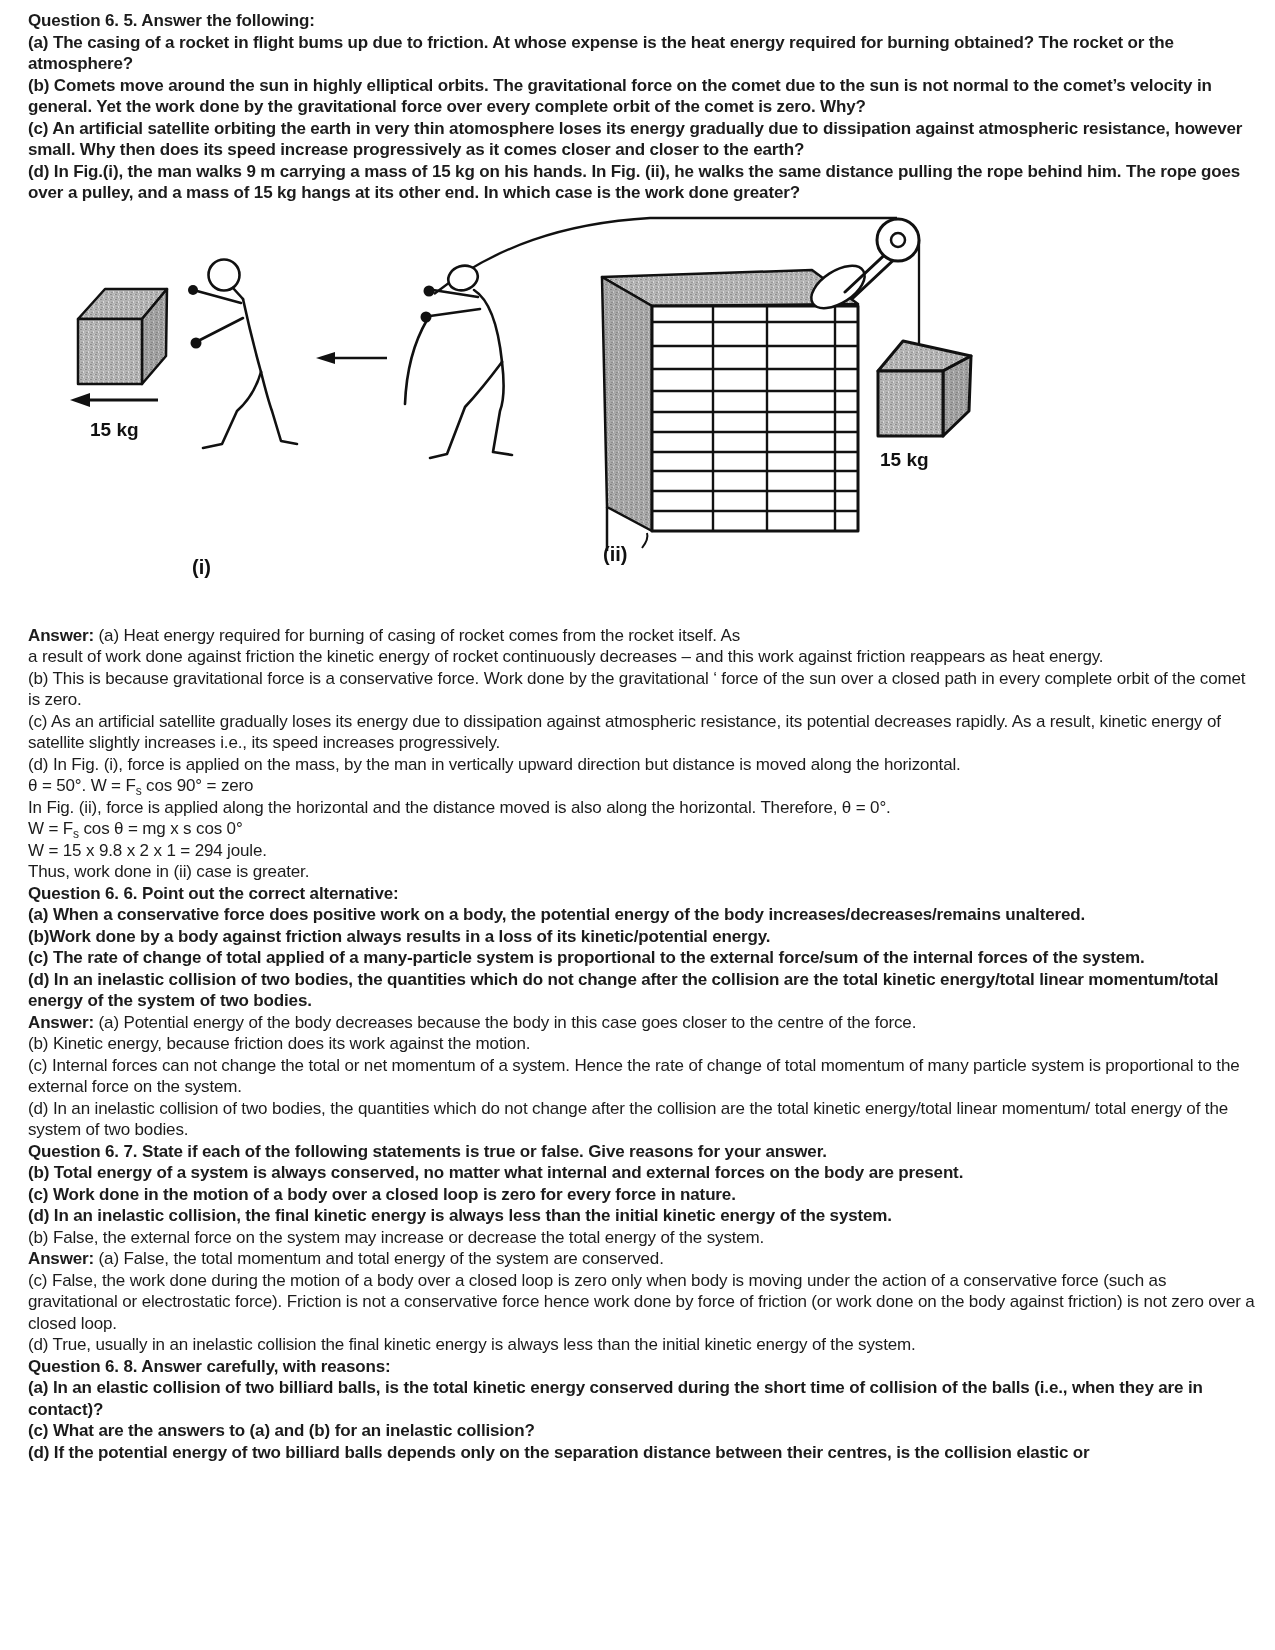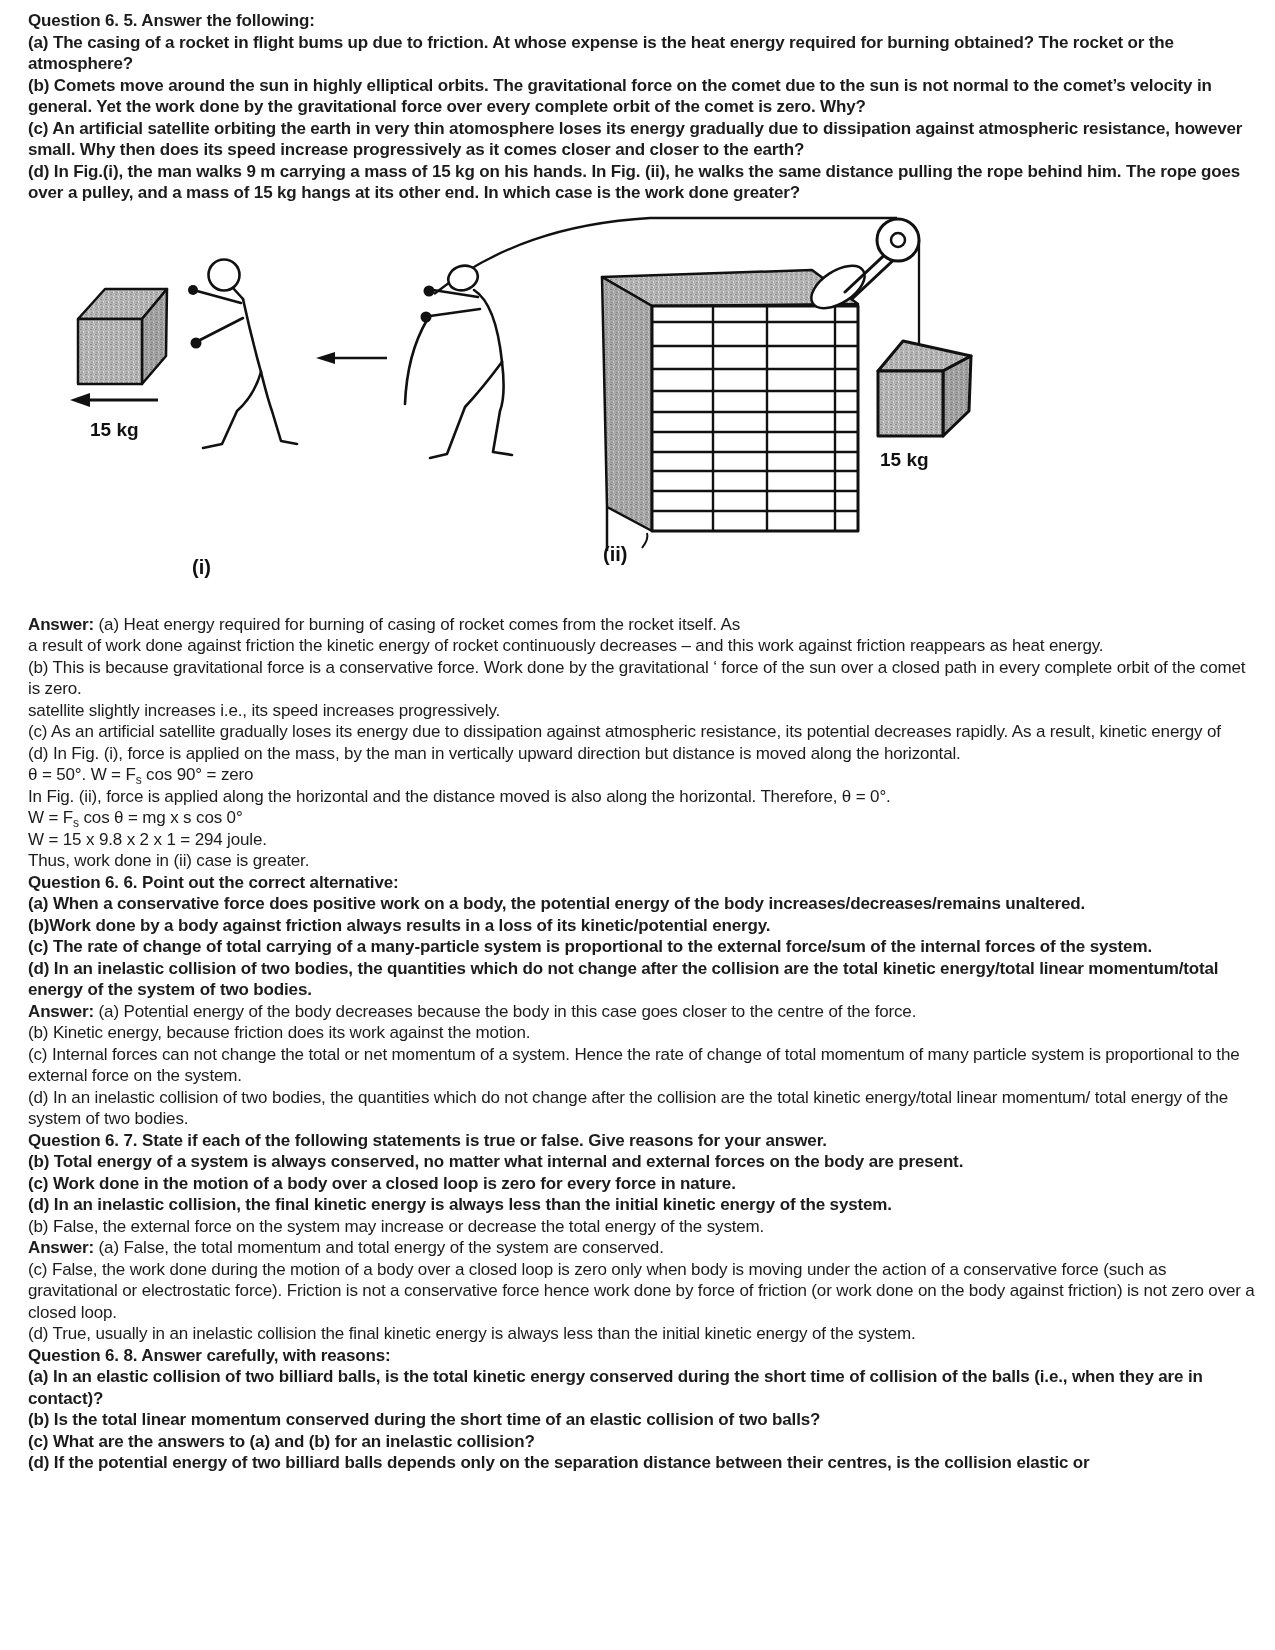--- a/index.html
+++ b/index.html
@@ -7,21 +7,21 @@
     width:1275px;height:1650px;overflow:hidden;
     font-family:"Liberation Sans","DejaVu Sans",sans-serif;
     color:#1c1c1c;
   }
   .page{padding:10px 20px 0 28px;}
   .ln{margin:0;font-size:17px;line-height:21.5px;letter-spacing:-0.15px;}
   .bold .ln{font-weight:700;}
   .b{font-weight:700;}
   sub{font-size:12px;line-height:0;}
   .gap{}
-  .ans-gap{margin-top:20px;}
+  .ans-gap{margin-top:31px;}
   .figure-wrap{margin-left:-28px;margin-right:-20px;}
   svg{display:block;}
   svg text{font-family:"Liberation Sans","DejaVu Sans",sans-serif;font-weight:700;fill:#111;}
   .figlabel{font-size:19px;}
   .figsub{font-size:20px;}
 </style>
 </head>
 <body>
 
 <div class="page">
@@ -134,35 +134,35 @@
 
       <text class="figsub" x="603" y="357">(ii)</text>
       <path d="M642,344 q7,-9 5,-15" fill="none" stroke="#111" stroke-width="2"></path>
     </svg>
   </div>
 
   <div class="ans-gap">
       <p class="ln"><span class="b">Answer:</span><span> (a) Heat energy required for burning of casing of rocket comes from the rocket itself. As</span></p>
       <p class="ln"><span>a result of work done against friction the kinetic energy of rocket continuously decreases – and this work against friction reappears as heat energy.</span></p>
       <p class="ln"><span>(b) This is because gravitational force is a conservative force. Work done by the gravitational ‘ force of the sun over a closed path in every complete orbit of the comet is zero.</span></p>
+      <p class="ln"><span>(c)  As an artificial satellite gradually loses its energy due to dissipation against atmospheric resistance, its potential decreases rapidly. As a result, kinetic energy of</span></p>
       <p class="ln"><span>satellite slightly increases i.e., its speed increases progressively.</span></p>
-      <p class="ln"><span>(c)  As an artificial satellite gradually loses its energy due to dissipation against atmospheric resistance, its potential decreases rapidly. As a result, kinetic energy of</span></p>
       <p class="ln"><span>(d) In Fig. (i), force is applied on the mass, by the man in vertically upward direction but distance is moved along the horizontal.</span></p>
       <p class="ln"><span>θ = 50°. W = F</span><sub>s</sub><span> cos 90° = zero</span></p>
       <p class="ln"><span>In Fig. (ii), force is applied along the horizontal and the distance moved is also along the horizontal. Therefore, θ = 0°.</span></p>
       <p class="ln"><span>W = F</span><sub>s</sub><span> cos θ = mg x s cos 0°</span></p>
       <p class="ln"><span>W = 15 x 9.8 x 2 x 1 = 294 joule.</span></p>
       <p class="ln"><span>Thus, work done in (ii) case is greater.</span></p>
     </div>
 
   <div class="gap bold">
       <p class="ln"><span>Question 6. 6. Point out the correct alternative:</span></p>
       <p class="ln"><span>(a) When a conservative force does positive work on a body, the potential energy of the body increases/decreases/remains unaltered.</span></p>
       <p class="ln"><span>(b)Work done by a body against friction always results in a loss of its kinetic/potential energy.</span></p>
-      <p class="ln"><span>(c) The rate of change of total carrying of a many-particle system is proportional to the external force/sum of the internal forces of the system.</span></p>
+      <p class="ln"><span>(c) The rate of change of total applied of a many-particle system is proportional to the external force/sum of the internal forces of the system.</span></p>
       <p class="ln"><span>(d) In an inelastic collision of two bodies, the quantities which do not change after the collision are the total kinetic energy/total linear momentum/total energy of the system of two bodies.</span></p>
     </div>
   <div>
       <p class="ln"><span class="b">Answer:</span><span> (a) Potential energy of the body decreases because the body in this case goes closer to the centre of the force.</span></p>
       <p class="ln"><span>(b) Kinetic energy, because friction does its work against the motion.</span></p>
       <p class="ln"><span>(c) Internal forces can not change the total or net momentum of a system. Hence the rate of change of total momentum of many particle system is proportional to the external force on the system.</span></p>
       <p class="ln"><span>(d) In an inelastic collision of two bodies, the quantities which do not change after the collision are the total kinetic energy/total linear momentum/ total energy of the system of two bodies.</span></p>
     </div>
 
   <div class="gap bold">
@@ -174,18 +174,17 @@
   <div>
       <p class="ln"><span>(b) False, the external force on the system may increase or decrease the total energy of the system.</span></p>
       <p class="ln"><span class="b">Answer:</span><span> (a) False, the total momentum and total energy of the system are conserved.</span></p>
       <p class="ln"><span>(c) False, the work done during the motion of a body over a closed loop is zero only when body is moving under the action of a conservative force (such as gravitational or electrostatic force). Friction is not a conservative force hence work done by force of friction (or work done on the body against friction) is not zero over a closed loop.</span></p>
       <p class="ln"><span>(d) True, usually in an inelastic collision the final kinetic energy is always less than the initial kinetic energy of the system.</span></p>
     </div>
 
   <div class="gap bold">
       <p class="ln"><span>Question 6. 8. Answer carefully, with reasons:</span></p>
       <p class="ln"><span>(a) In an elastic collision of two billiard balls, is the total kinetic energy conserved during the short time of collision of the balls (i.e., when they are in contact)?</span></p>
-      <p class="ln"><span>(b) Is the total linear momentum conserved during the short time of an elastic collision of two balls?</span></p>
       <p class="ln"><span>(c) What are the answers to (a) and (b) for an inelastic collision?</span></p>
       <p class="ln"><span>(d) If the potential energy of two billiard balls depends only on the separation distance between their centres, is the collision elastic or</span></p>
     </div>
 
 </div>
 
 </body></html>

